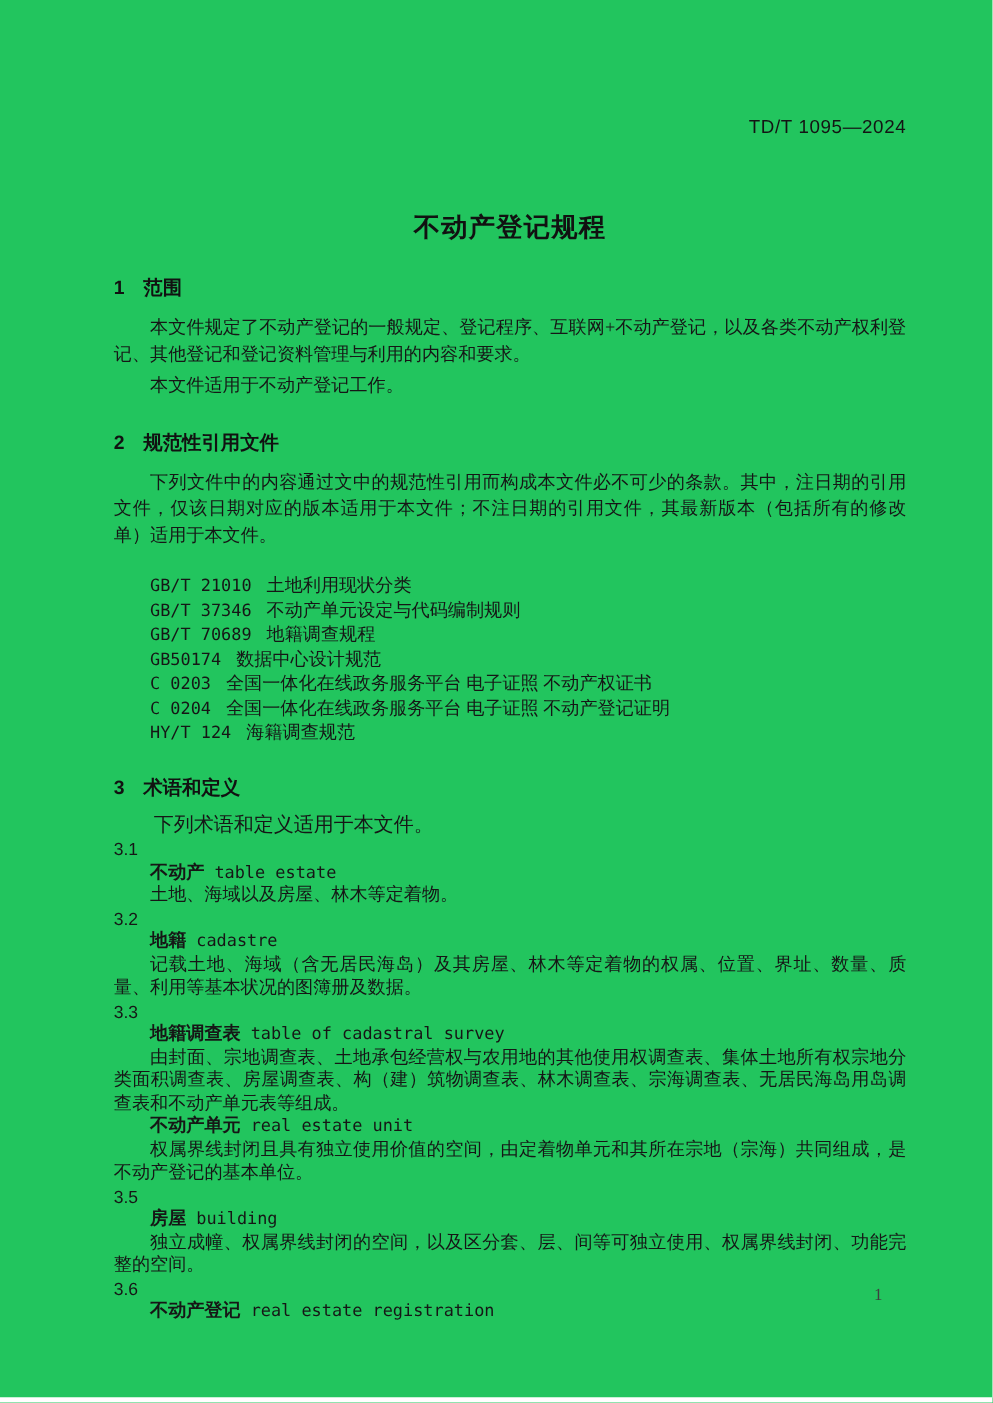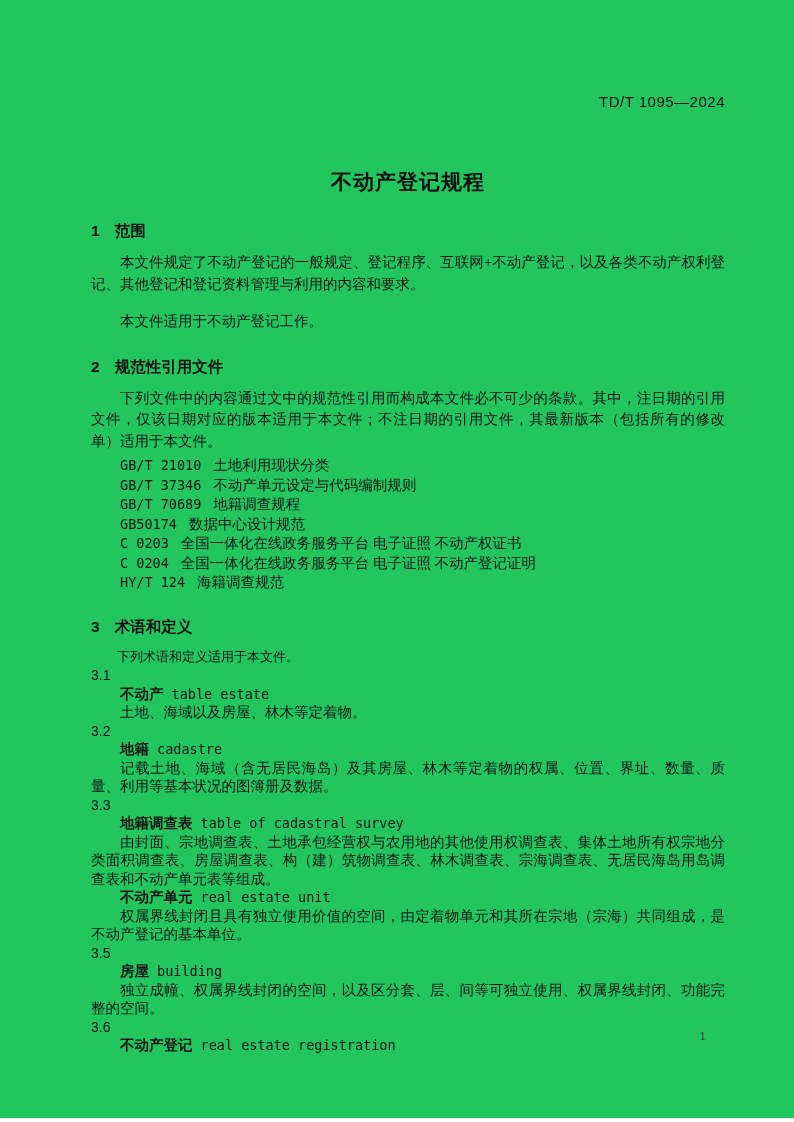--- a/index.html
+++ b/index.html
@@ -47,38 +47,38 @@
     color: #111;
   }
   .sec-h .sec-title { margin-left: 15px; }
   .body-p {
     margin: 0;
     font-size: 14.5px;
     line-height: 21.5px;
     text-align: justify;
     text-indent: 2em;
   }
-  .body-p + .body-p { margin-top: 16px; }
-  .refs { margin-top: 4px; }
+  .body-p + .body-p { margin-top: 4px; }
+  .refs { margin-top: 20px; }
   .ref-line {
     margin: 0;
     padding-left: 29px;
     font-size: 14.5px;
     line-height: 19.5px;
     white-space: nowrap;
   }
   .ref-code {
     font-family: "DejaVu Sans Mono", "Liberation Mono", monospace;
     font-size: 13.5px;
   }
   .ref-title { margin-left: 12px; }
   .terms-block { margin-top: 12px; }
   .terms-intro {
     margin: 0;
-    font-size: 13px;
+    font-size: 16px;
     line-height: 18.5px;
     text-indent: 2em;
   }
   .term-num {
     margin: 0;
     font-family: "Liberation Sans", "DejaVu Sans", sans-serif;
     font-size: 14px;
     line-height: 18.5px;
   }
   .term-name {

